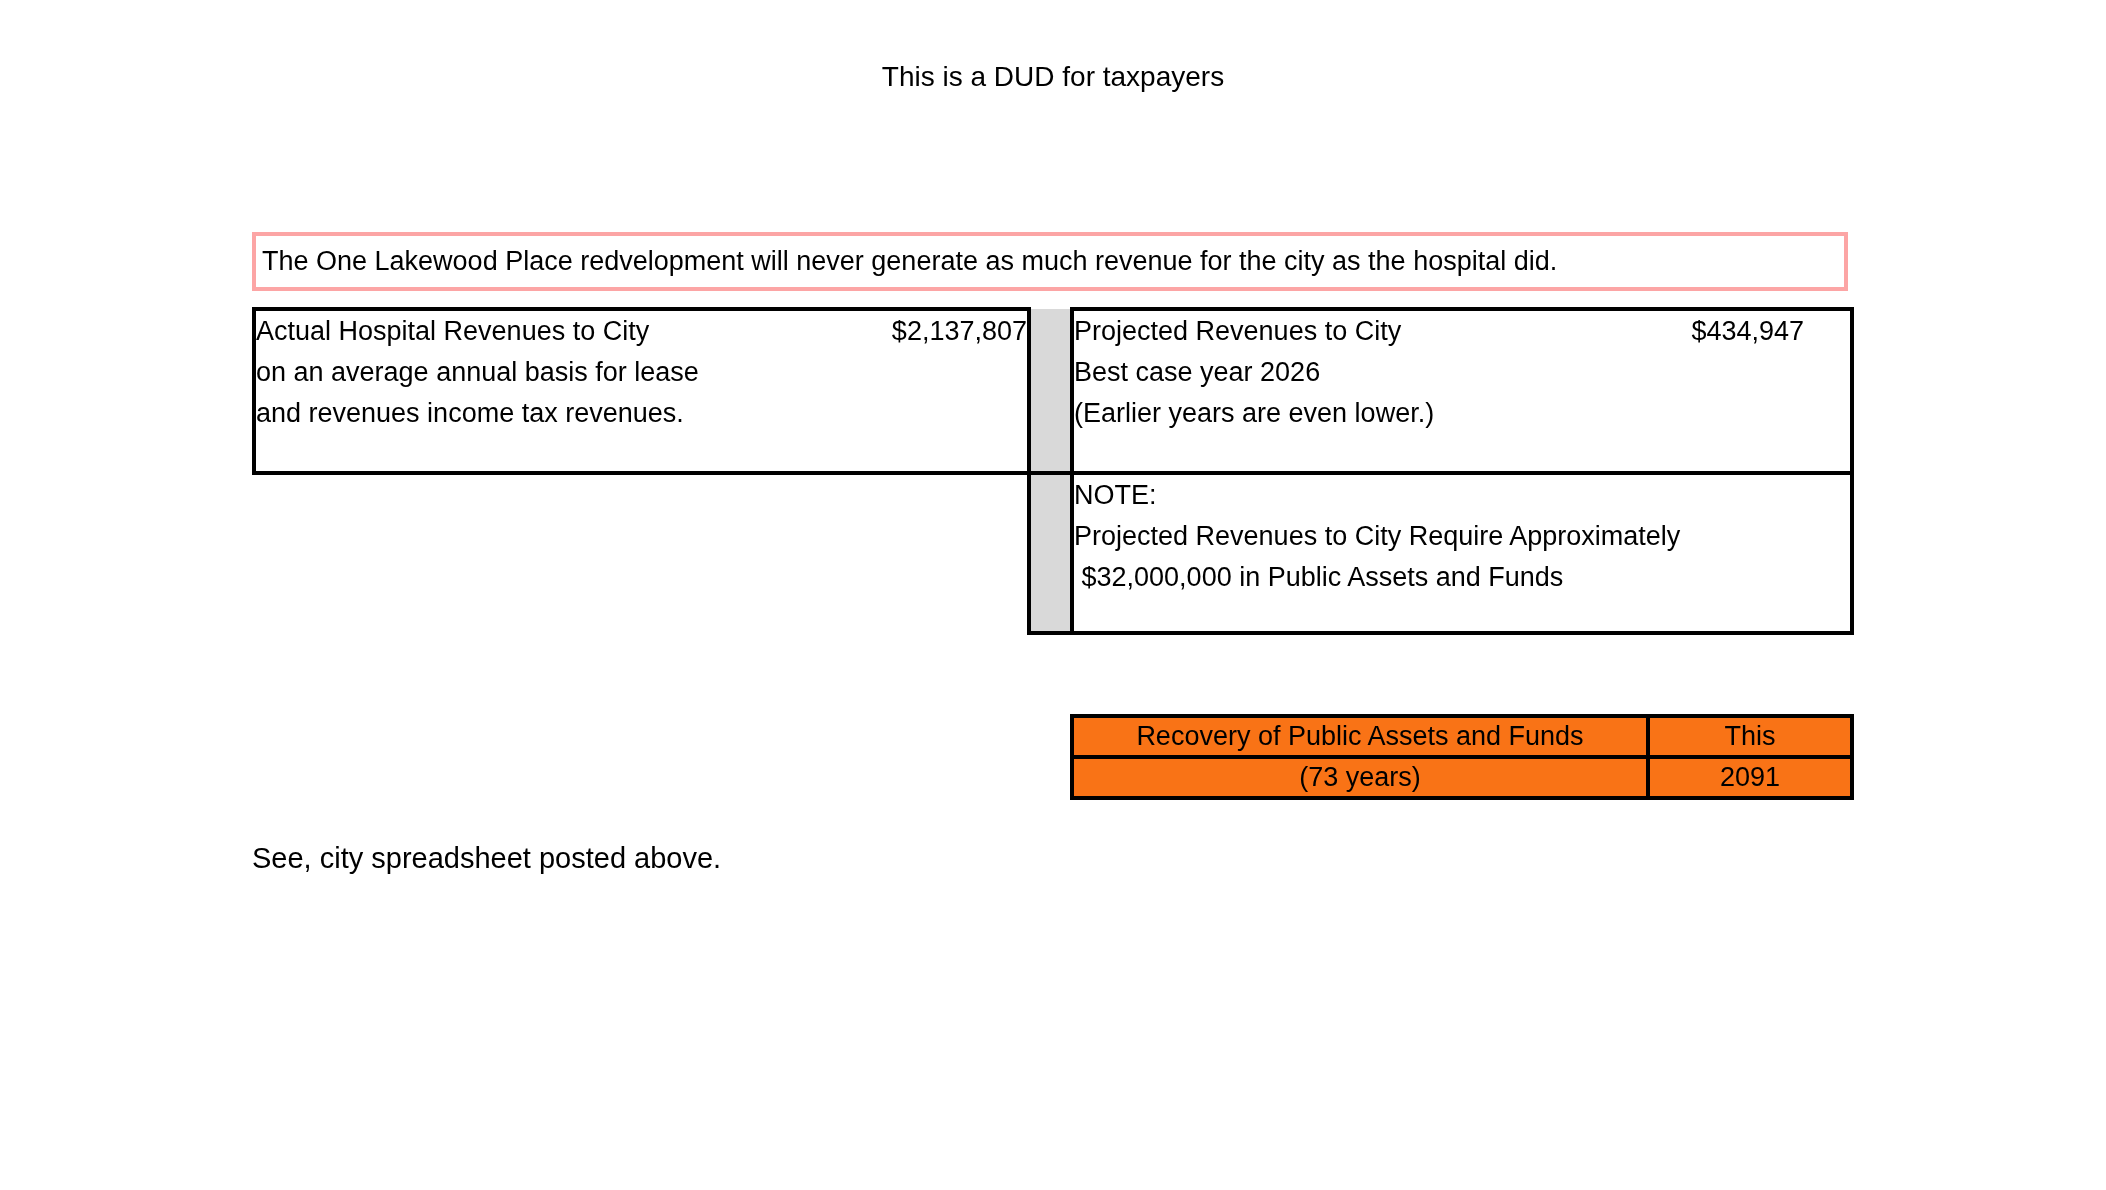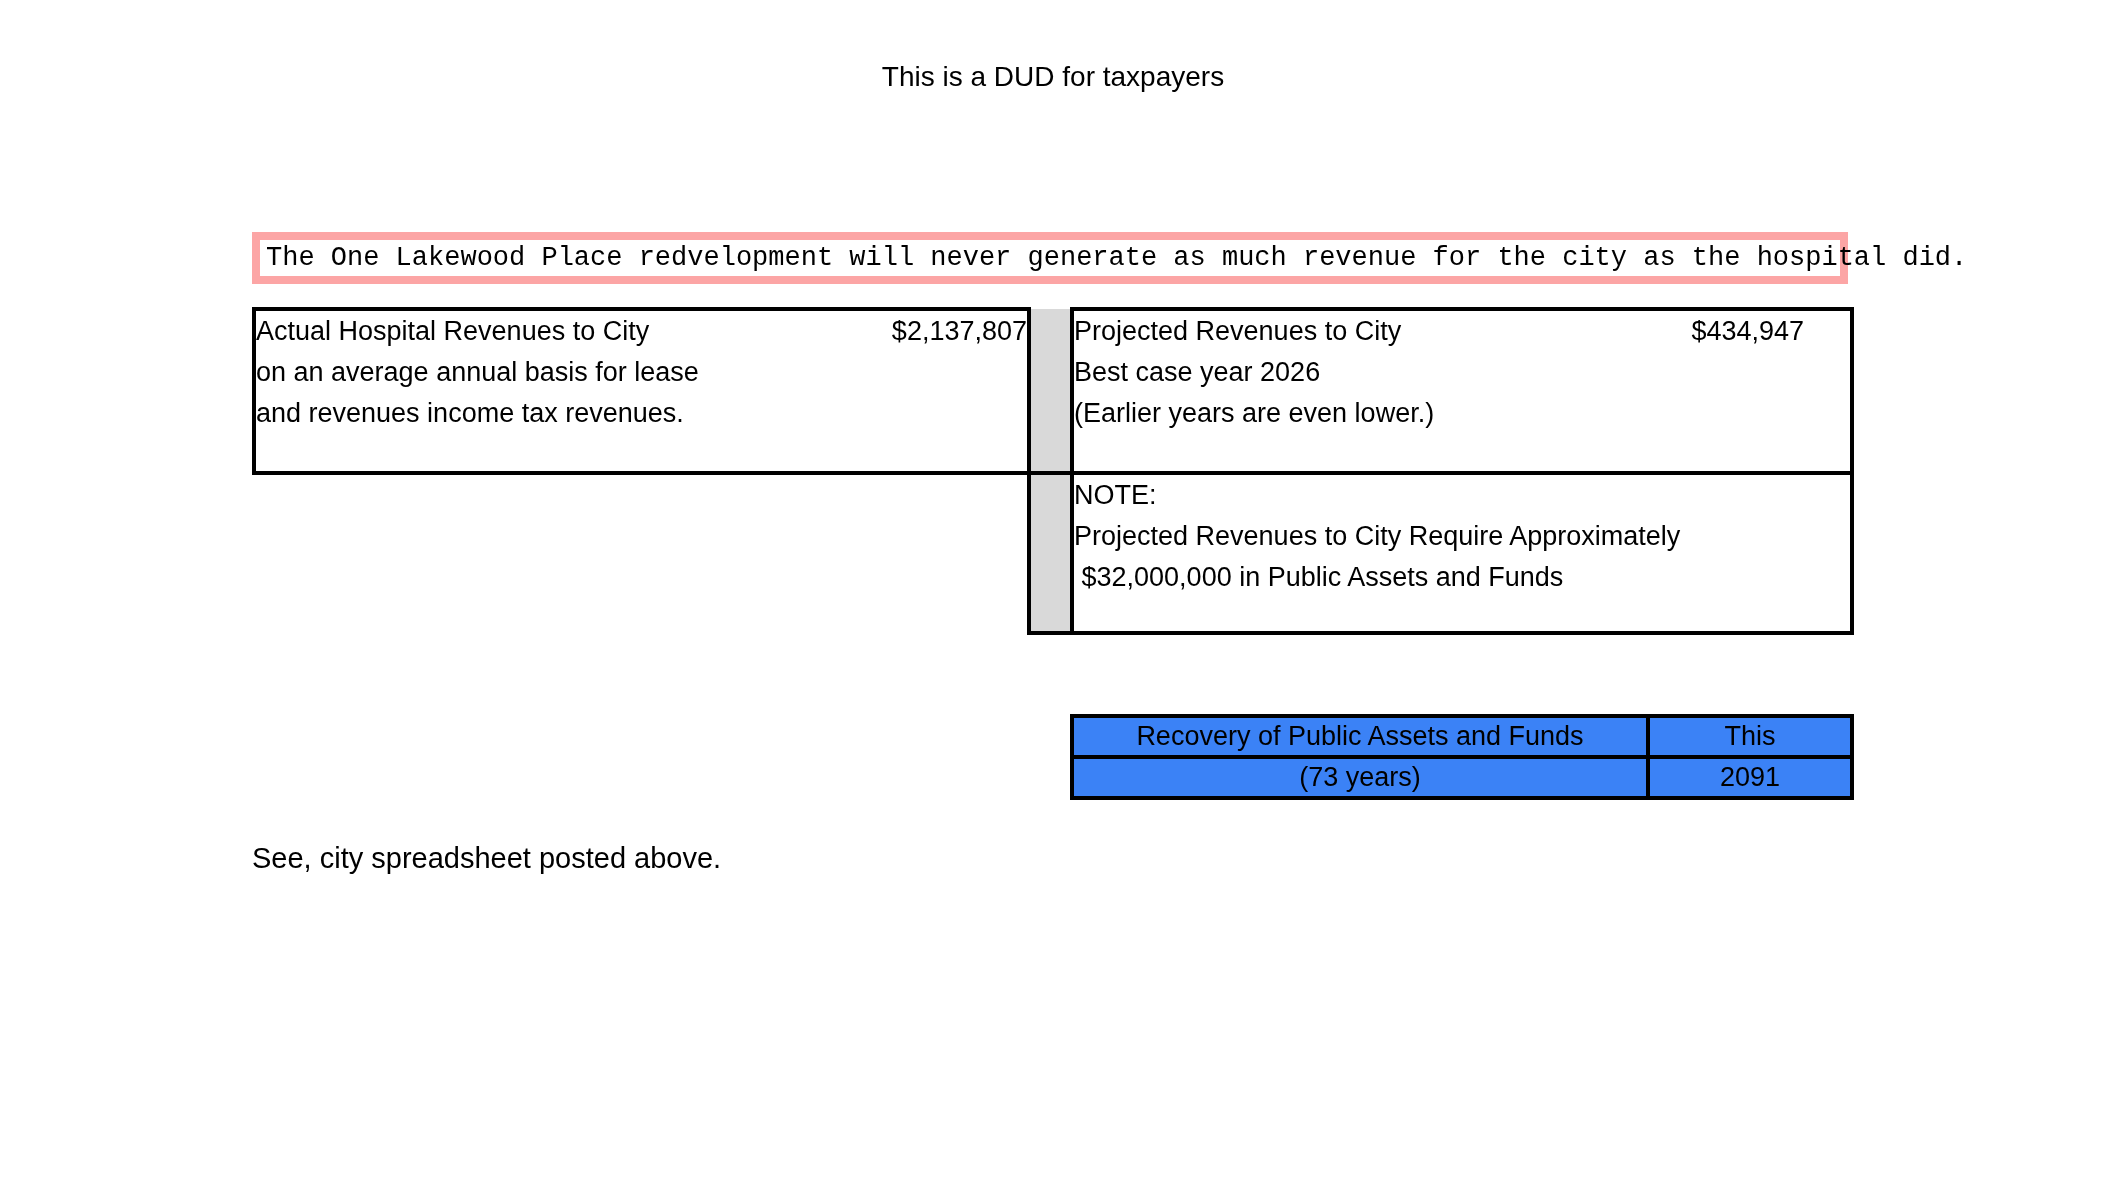--- a/index.html
+++ b/index.html
@@ -23,29 +23,28 @@
     width: 100%;
     text-align: center;
     font-size: 28px;
     line-height: 34px;
   }
   .banner {
     position: absolute;
     left: 252px;
     top: 232px;
     width: 1596px;
-    height: 52px;
+    height: 59px;
     box-sizing: border-box;
-    border: 8px solid #fca5a5;
+    border: 4px solid #fca5a5;
     display: flex;
     align-items: center;
     padding-left: 6px;
     font-size: 27px;
     white-space: nowrap;
-    font-family: Liberation Mono, monospace;
   }
   table.grid {
     border-collapse: collapse;
     table-layout: fixed;
   }
   table.grid td {
     padding: 0;
     font-size: 27px;
     overflow: hidden;
   }
@@ -102,21 +101,21 @@
   .recovery-table {
     position: absolute;
     left: 1070px;
     top: 714px;
   }
   .recovery-table td {
     border: 4px solid #000000;
     height: 37px;
     text-align: center;
     vertical-align: middle;
-    background: #3b82f6;
+    background: #f97316;
   }
   .footer-note {
     position: absolute;
     left: 252px;
     top: 842px;
     font-size: 29px;
   }
 </style>
 </head>
 <body>

